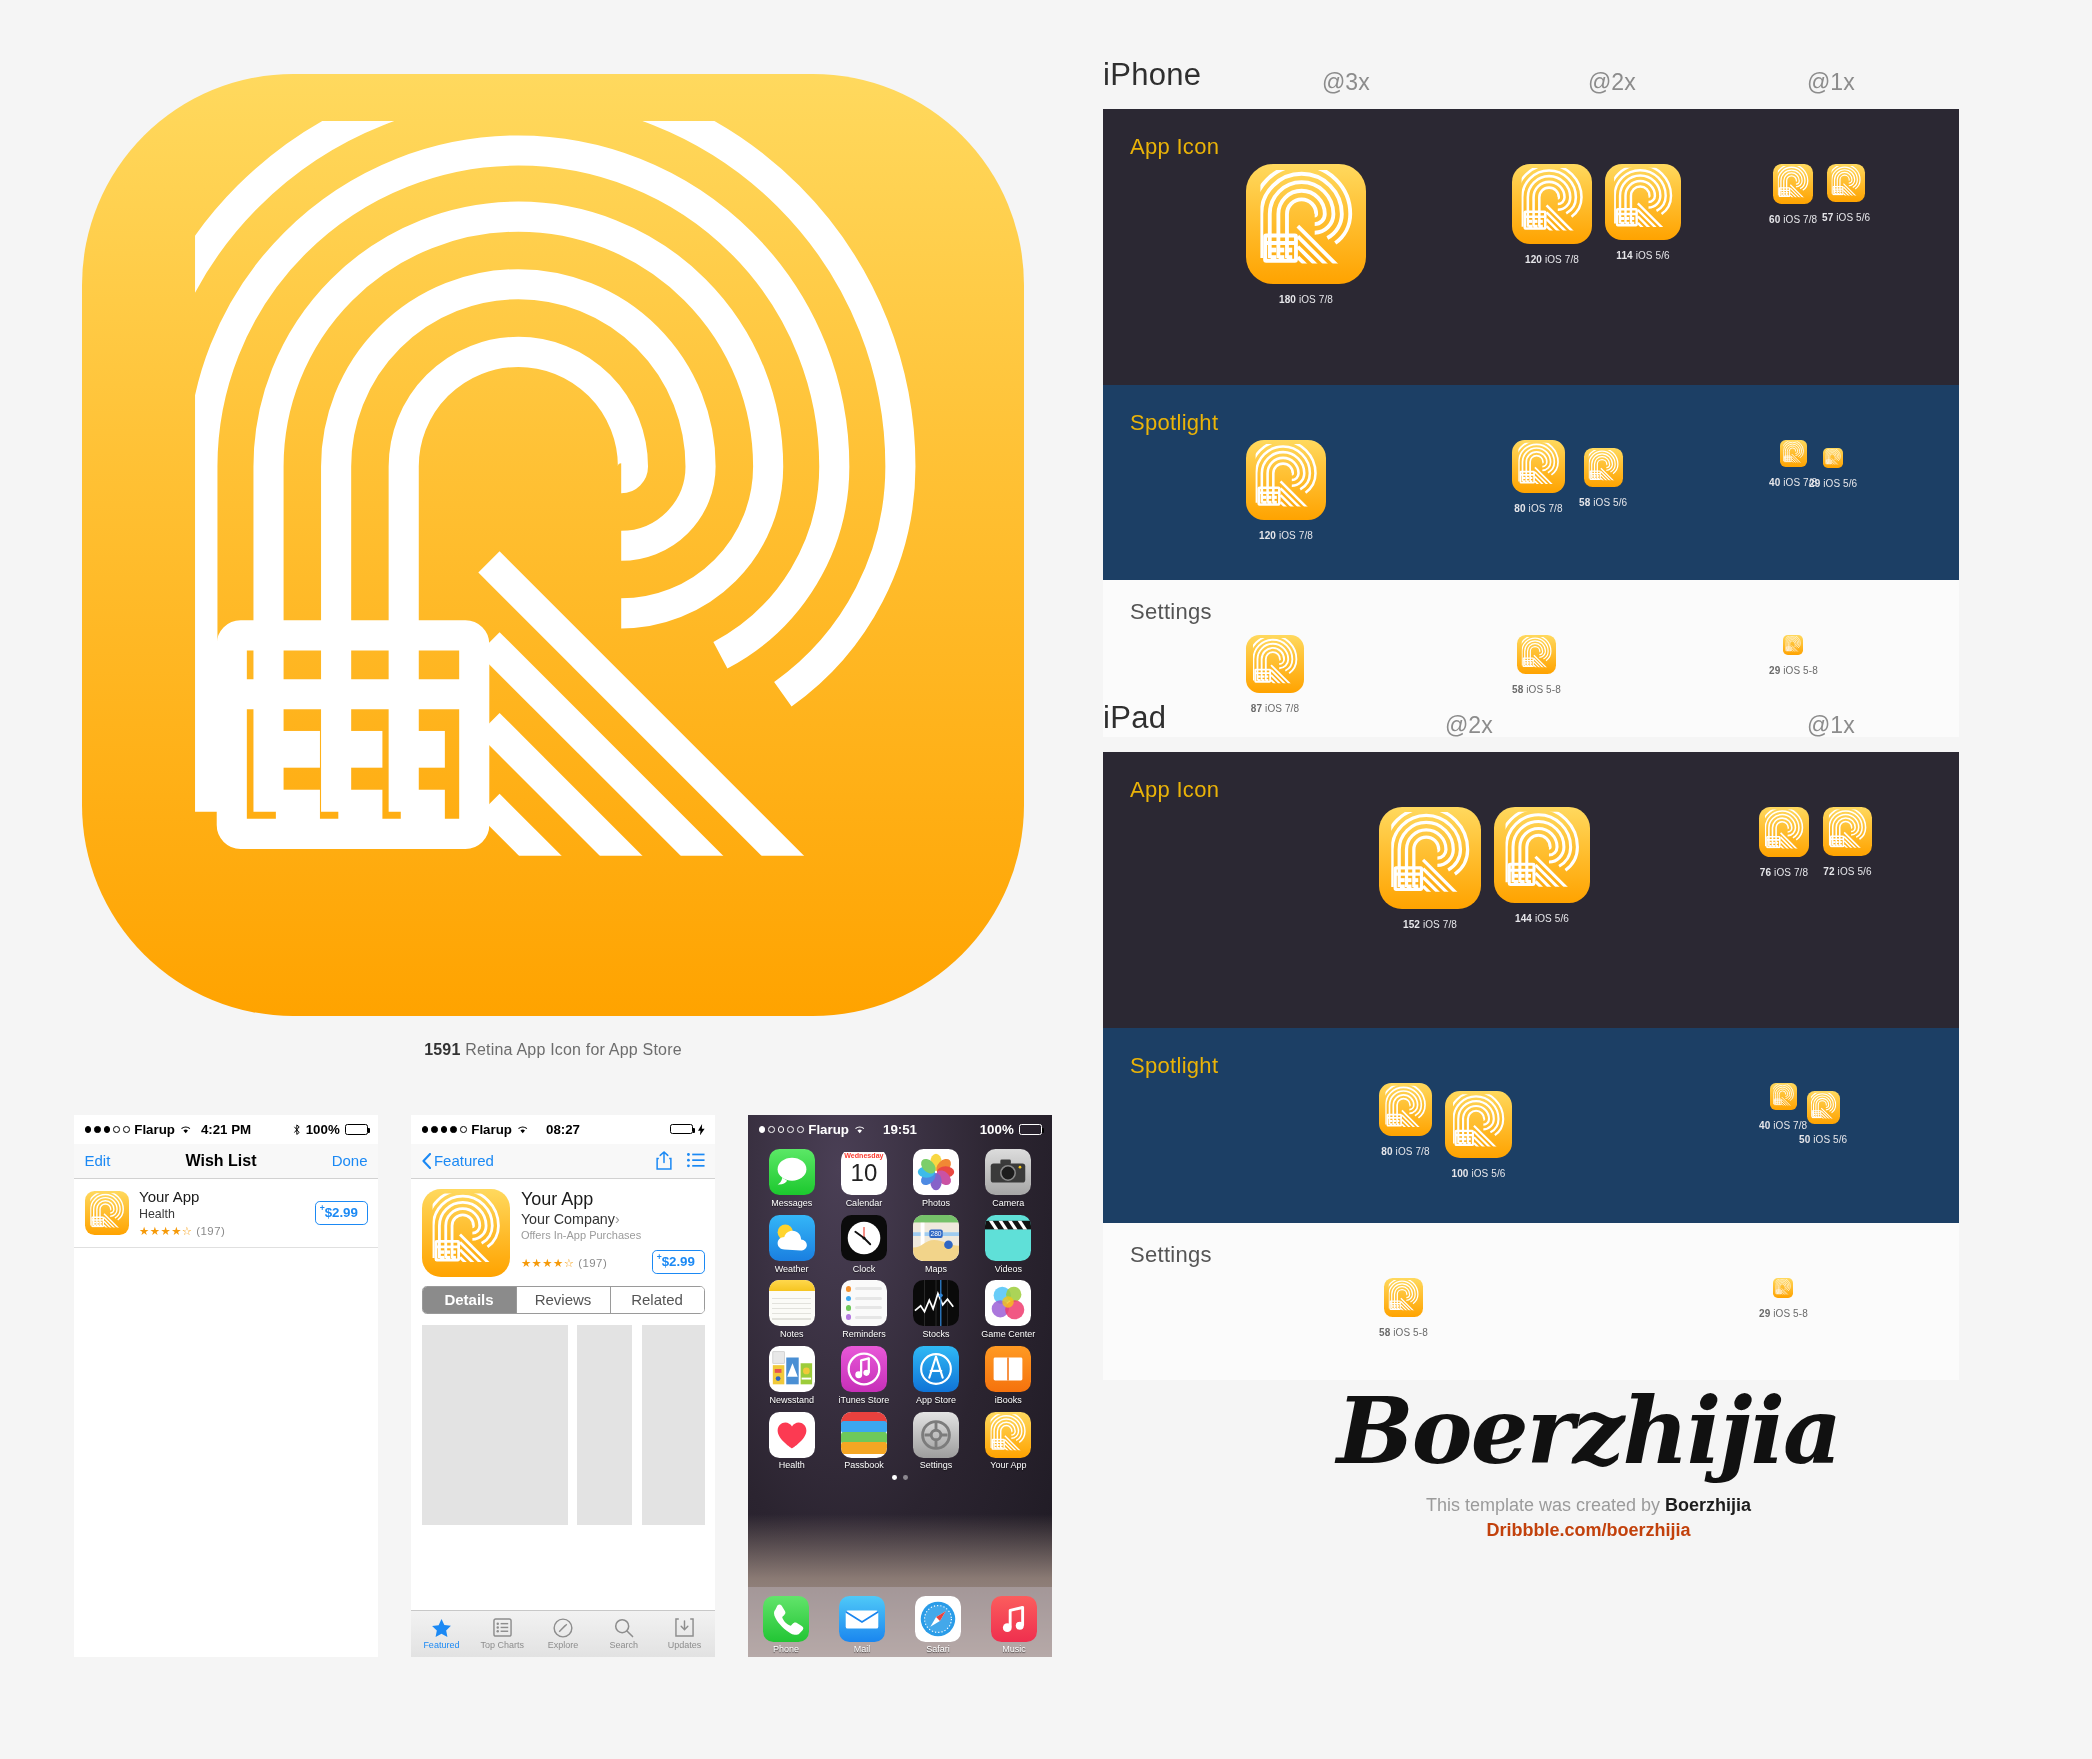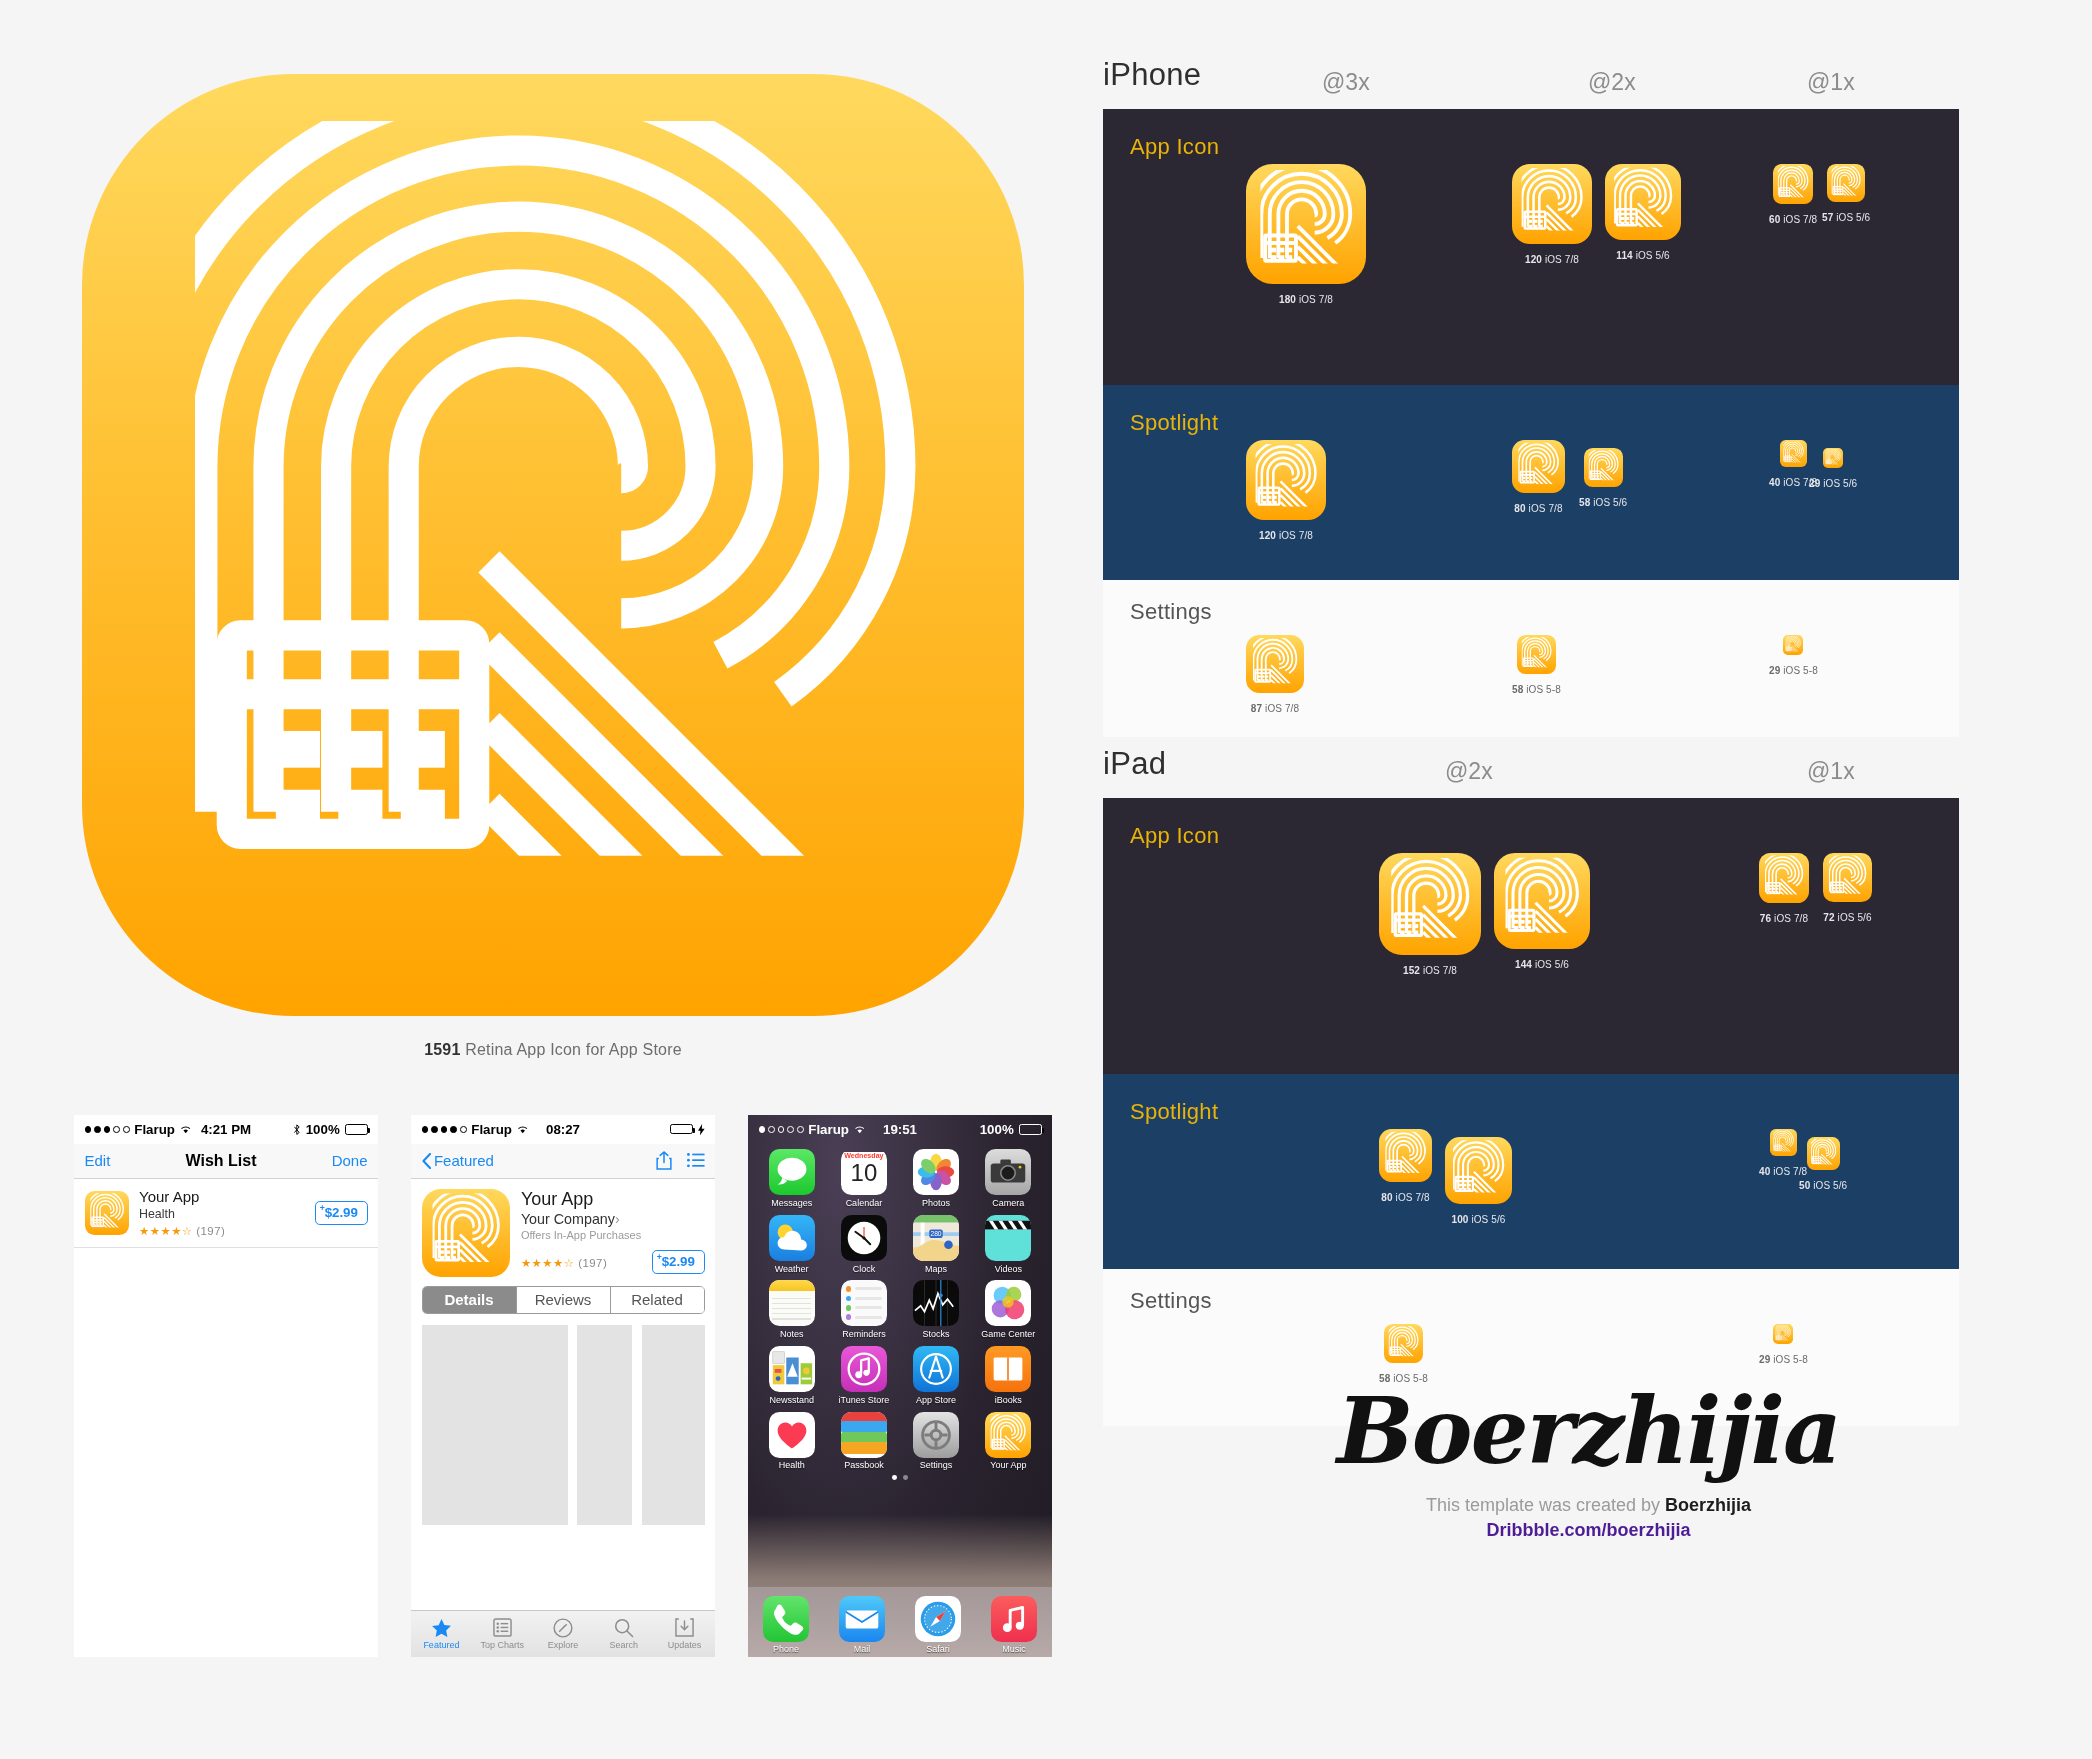--- a/index.html
+++ b/index.html
@@ -54,21 +54,21 @@
 
   
   #brand { position: absolute; left: 1265px; top: 1384px; width: 647px; text-align: center; }
   .brand-script {
     font-family: "DejaVu Serif", serif; font-style: italic; font-weight: bold;
     font-size: 91px; color: #111; letter-spacing: -1.9px; line-height: 1.05;
   }
   .brand-title { margin-top: 21px; font-size: 40px; color: #1d1d1d; letter-spacing: -0.5px; }
   .brand-sub { margin-top: 15px; font-size: 18px; color: #9b9b9b; }
   .brand-sub b { color: #1d1d1d; }
-  .brand-url { margin-top: 4.8px; font-size: 18px; color: #4c1d95; font-weight: bold; }
+  .brand-url { margin-top: 4.8px; font-size: 18px; color: #c2410c; font-weight: bold; }
 
   
   .mock { position: absolute; background: #fff; overflow: hidden; }
 
   .statusbar {
     height: 28.5px; display: flex; align-items: center; padding: 0 10.5px;
     font-size: 13.3px; font-weight: bold; color: #000;
   }
   .sb-left { display:flex; align-items:center; gap:4.8px; flex: 1 1 0; }
   .sb-mid  { flex: 0 0 auto; }
@@ -222,21 +222,21 @@
         <div class="ic-wrap" style="left:409px;top:55px;"><span class="appicon" style="width:39px;height:39px;border-radius:8.6px"><svg viewBox="0 0 100 100" width="39" height="39" style="display:block">
               <use href="#rmark" transform="translate(12,5) scale(0.78)"></use>
             </svg></span><div class="ic-cap"><b>58</b> iOS 5-8</div></div>
         <div class="ic-wrap" style="left:666px;top:55px;"><span class="appicon" style="width:20px;height:20px;border-radius:4.8px"><svg viewBox="0 0 100 100" width="20" height="20" style="display:block">
               <use href="#rmark" transform="translate(12,5) scale(0.78)"></use>
             </svg></span><div class="ic-cap"><b>29</b> iOS 5-8</div></div>
       </div>
     </div>
 </div>
 
-<div class="panel-group" id="grp-ipad" style="left:1103px; top:754px; width:891px;text-decoration:underline;">
+<div class="panel-group" id="grp-ipad" style="left:1103px; top:708px; width:891px;text-decoration:underline;">
   <div style="position:relative; height:44px;">
     <div class="grp-title" style="position:absolute;left:0;top:-7.6px;">iPad</div>
     <div class="scale-lbl" style="left:342px;">@2x</div>
     <div class="scale-lbl" style="left:704px;">@1x</div>
   </div>
   <div id="ipad-rows">
       <div class="band dark" style="height:276px">
         <div class="band-label">App Icon</div>
         <div class="ic-wrap" style="left:276px;top:55px;"><span class="appicon" style="width:102px;height:102px;border-radius:23px"><svg viewBox="0 0 100 100" width="102" height="102" style="display:block">
               <use href="#rmark" transform="translate(12,5) scale(0.78)"></use>

